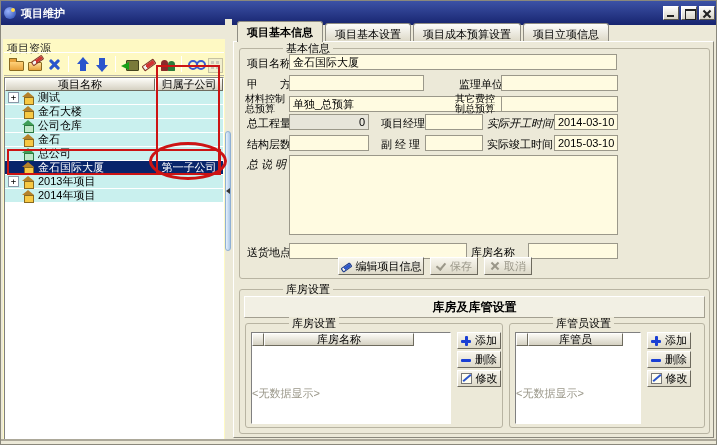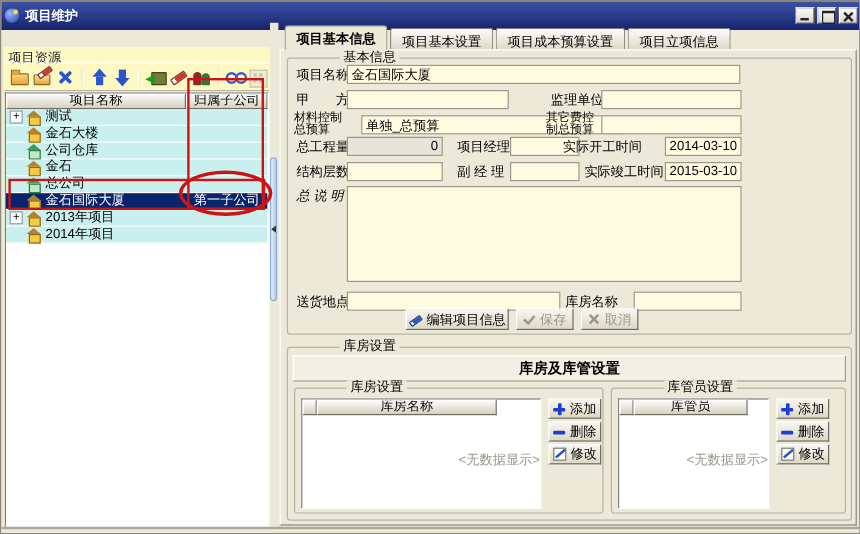--- a/index.html
+++ b/index.html
@@ -110,21 +110,21 @@
     border-right:2px solid #9a9789;border-bottom:2px solid #9a9789;transform:rotate(40deg);}
   .x-gray{width:10px;height:10px;position:relative;}
   .x-gray::before,.x-gray::after{content:"";position:absolute;left:0;top:4px;width:10px;height:2px;background:#9a9789;}
   .x-gray::before{transform:rotate(45deg);} .x-gray::after{transform:rotate(-45deg);}
   
   #wh-header{position:absolute;left:243px;top:295px;width:461px;height:22px;
     background:#f2f0e4;border:1px solid;border-color:#fff #a39f90 #a39f90 #fff;
     display:flex;align-items:center;justify-content:center;font-weight:bold;font-size:12px;}
   .listbox{position:absolute;background:#fff;border:1px solid;border-color:#808080 #fff #fff #808080;overflow:hidden;}
   .lhead{display:flex;height:13px;}
-  .nodata{position:absolute;left:0;right:0;top:43px;text-align:right;color:#9a9789;}
+  .nodata{position:absolute;left:0;right:0;top:53px;text-align:left;color:#9a9789;}
   .plus-blue,.minus-blue{width:10px;height:10px;position:relative;}
   .plus-blue::before,.minus-blue::before{content:"";position:absolute;left:0;top:4px;width:10px;height:3px;background:#1a3fd4;border-radius:1px;}
   .plus-blue::after{content:"";position:absolute;left:4px;top:0;width:3px;height:10px;background:#1a3fd4;border-radius:1px;}
   .note-edit{width:11px;height:11px;position:relative;background:#fffef0;border:1px solid #777;}
   .note-edit::after{content:"";position:absolute;left:0px;top:3px;width:10px;height:2px;background:#2b55cc;transform:rotate(-40deg);}
   
   .ann{position:absolute;border:2px solid #cc1414;pointer-events:none;z-index:50;}
   #ann-ellipse{border-width:3px;border-radius:50%;}
   
   #bottom-strip{position:absolute;left:0;top:438px;width:717px;height:7px;background:#ece9d8;border-top:2px solid #aca899;}
@@ -234,30 +234,30 @@
   <span class="lbl" style="left:246px;top:56px;">项目名称*</span>
   <input class="tin" style="left: 288px; top: 53px; width: 328px;" value="金石国际大厦">
 
   <span class="lbl" style="left:246px;top:77px;">甲　　方</span>
   <input class="tin" style="left: 288px; top: 74px; width: 135px;" value="">
   <span class="lbl" style="left:458px;top:77px;">监理单位</span>
   <input class="tin" style="left: 500px; top: 74px; width: 117px;" value="">
 
   <span class="lbl2" style="left:244px;top:93px;width:44px;">材料控制
 总预算</span>
-  <input class="tin" style="left: 288px; top: 95px; width: 220px; margin-left: 12px;" value="单独_总预算">
+  <input class="tin" style="left: 288px; top: 95px; width: 220px;" value="单独_总预算">
   <span class="lbl2" style="left:454px;top:93px;width:44px;">其它费控
 制总预算</span>
   <input class="tin" style="left: 500px; top: 95px; width: 117px;" value="">
 
   <span class="lbl" style="left:246px;top:116px;">总工程量</span>
   <input class="tin gray" style="left: 288px; top: 113px; width: 80px;" value="0">
   <span class="lbl" style="left:380px;top:116px;">项目经理</span>
   <input class="tin" style="left: 424px; top: 113px; width: 58px;" value="">
-  <span class="lbl" style="left:468px;top:116px;">实际开工时间</span>
+  <span class="lbl" style="left:486px;top:116px;font-style:italic;">实际开工时间</span>
   <input class="tin" style="left: 553px; top: 113px; width: 64px;" value="2014-03-10">
 
   <span class="lbl" style="left:246px;top:137px;">结构层数</span>
   <input class="tin" style="left: 288px; top: 134px; width: 80px;" value="">
   <span class="lbl" style="left:380px;top:137px;">副 经 理</span>
   <input class="tin" style="left: 424px; top: 134px; width: 58px;" value="">
   <span class="lbl" style="left:486px;top:137px;">实际竣工时间</span>
   <input class="tin" style="left: 553px; top: 134px; width: 64px;" value="2015-03-10">
 
   <span class="lbl" style="left:246px;top:157px;font-style:italic;">总 说 明</span>

